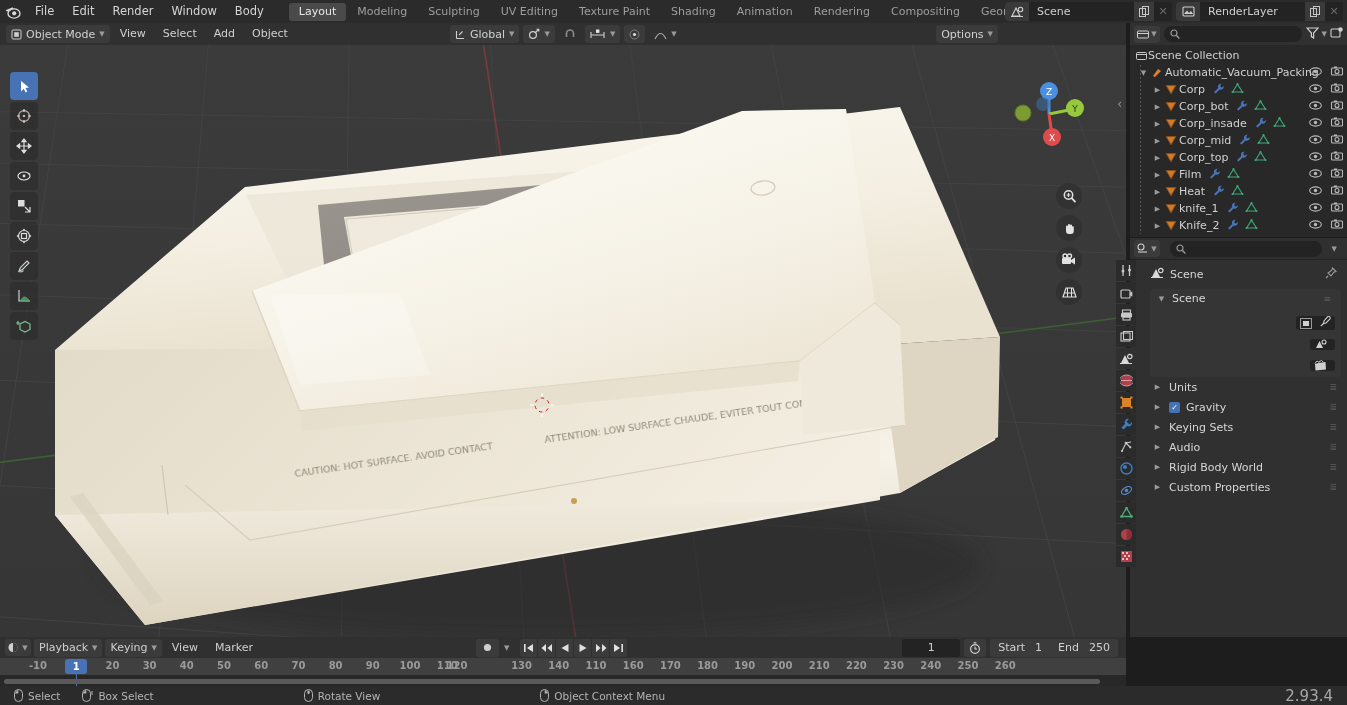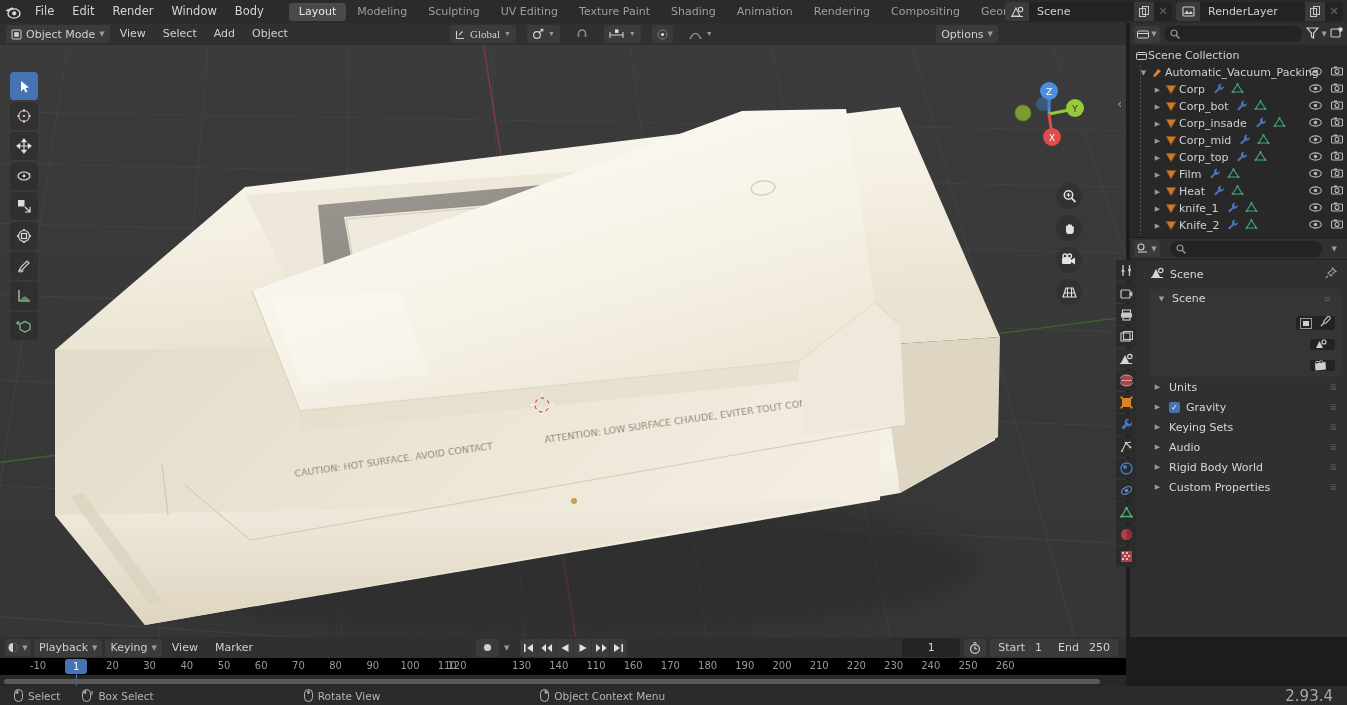--- a/index.html
+++ b/index.html
@@ -103,21 +103,21 @@
   .timeline{ position:absolute; left:0; top:637px; width:1126px; height:49px; background:#282828; }
   .tl-header{ height:21px; background:#303030; display:flex; align-items:center; padding:0 5px; gap:3px; }
   .tl-play{ display:flex; gap:1px; margin-left:6px; }
   .pbtn{ width:17px; height:18px; background:#3b3b3b; display:flex; align-items:center; justify-content:center; }
   .pbtn:first-child{ border-radius:3px 0 0 3px; }
   .pbtn:last-child{ border-radius:0 3px 3px 0; }
   .numfield{ height:18px; min-width:58px; background:#232323; border-radius:3px; display:flex;
     align-items:center; justify-content:center; font-size:11px; color:#d0d0d0; }
   .rangefield{ height:18px; background:#3b3b3b; display:flex; align-items:center; gap:10px; padding:0 8px;
      font-size:11px; color:#d0d0d0; }
-  .tl-ruler{ position:relative; height:17px; background:#000000; }
+  .tl-ruler{ position:relative; height:17px; background:#404040;font-weight:bold; }
   .tick{ position:absolute; top:2px; font-size:10px; color:#9a9a9a; transform:translateX(-50%); }
   .phead{ position:absolute; top:1px; width:22px; height:15px; background:#4772b3; border-radius:3px;
     color:#fff; font-size:10px; display:flex; align-items:center; justify-content:center; transform:translateX(-50%);}
   .pline{ position:absolute; top:16px; width:1px; height:13px; background:#4772b3; }
   .tl-scroll{ position:absolute; left:0; bottom:1px; width:1110px; height:7px; }
   .tl-scroll .bar{ position:absolute; left:4px; top:1px; width:1096px; height:5px; background:#5a5a5a; border-radius:3px; }
 
   
   .status{ position:absolute; left:0; top:686px; width:1347px; height:19px; background:#2b2b2b;
     display:flex; align-items:center; font-size:10.5px; color:#b4b4b4; }
@@ -202,21 +202,21 @@
           <rect x="3.2" y="3.2" width="4.6" height="4.6" fill="#cfcfcf"></rect>
         </svg>
       <span>Object Mode</span>
       <span class="caret">▼</span>
     </div>
     <div class="hmenu">View</div>
     <div class="hmenu">Select</div>
     <div class="hmenu">Add</div>
     <div class="hmenu">Object</div>
 
-    <div style="position:absolute;left:450px;display:flex;align-items:center;gap:11px;font-family:Liberation Serif, serif;">
+    <div style="position:absolute;left:450px;display:flex;align-items:center;gap:4px;">
       <div class="hbtn">
         <svg width="11" height="11" viewBox="0 0 11 11">
             <path d="M1.5 9.5 L1.5 2 M1.5 9.5 L9 9.5" stroke="#cfcfcf" stroke-width="1.1" fill="none"></path>
             <path d="M4 6 L7.5 2.5" stroke="#cfcfcf" stroke-width="1.1"></path>
           </svg>
         <span>Global</span>
         <span class="caret">▼</span>
       </div>
       <div class="hbtn">
         <svg width="12" height="12" viewBox="0 0 12 12">

